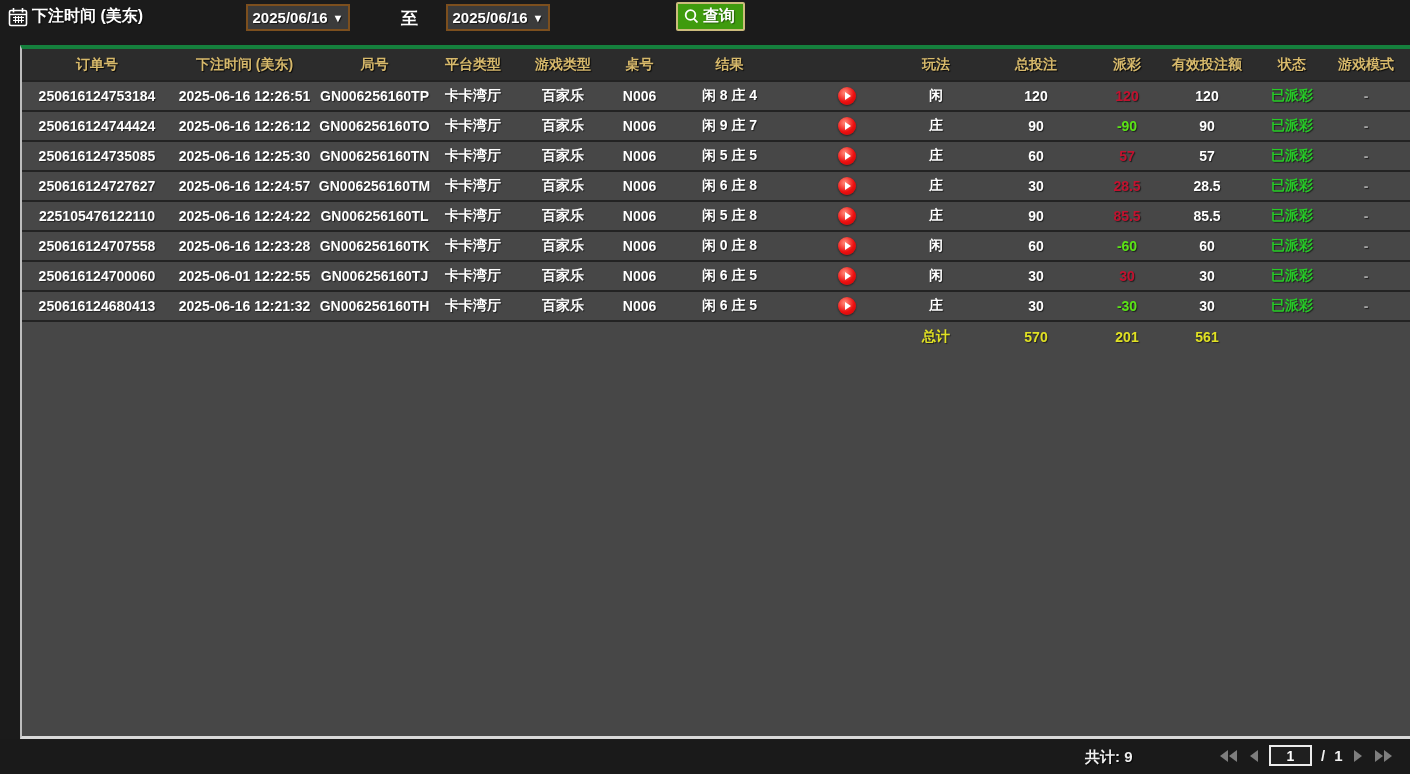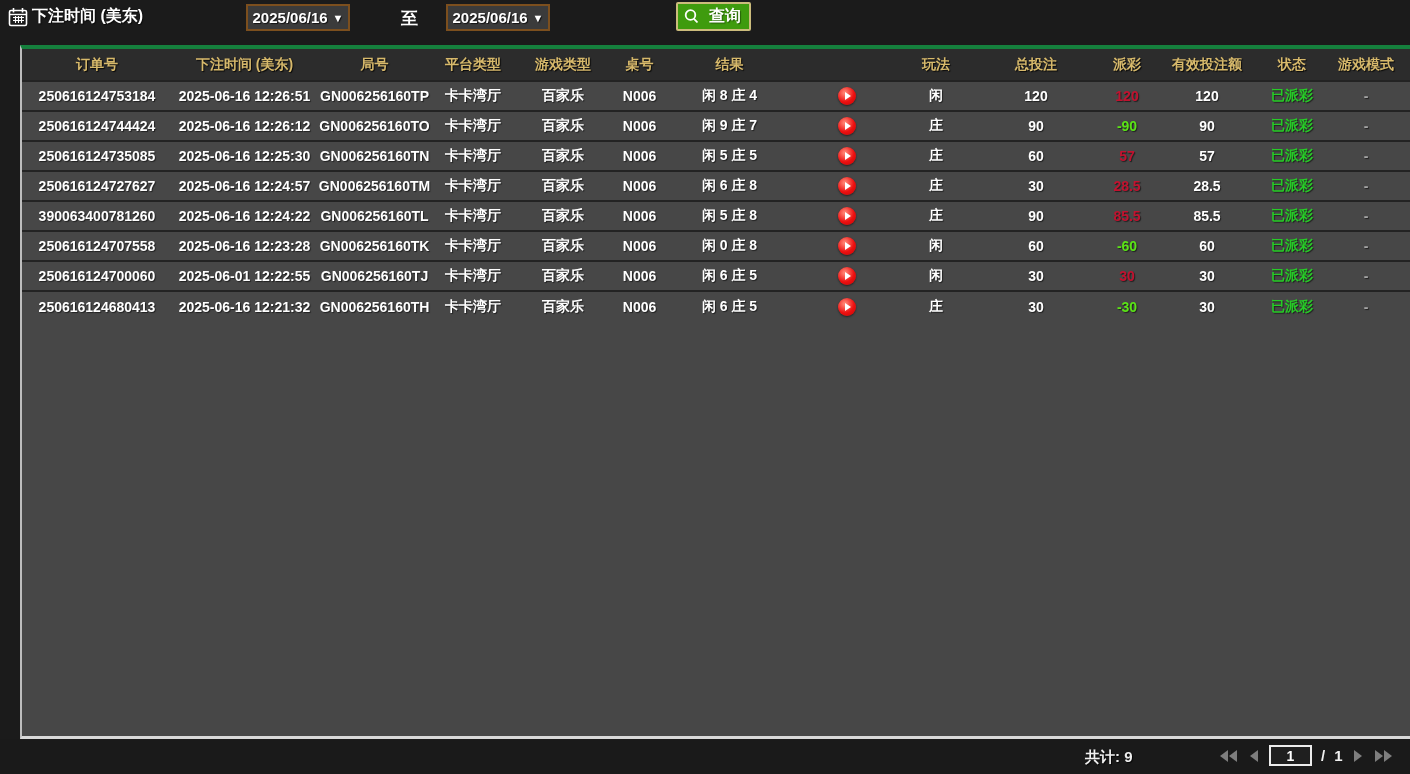--- a/index.html
+++ b/index.html
@@ -25,21 +25,21 @@
   }
   .date-from { left:246px; }
   .date-to   { left:446px; }
   .caret { font-size:11px; }
   .to-label { position:absolute; left:401px; top:7px; color:#fff; font-size:17px; font-weight:bold; }
 
   .query-btn {
     position:absolute; left:676px; top:2px; height:29px; padding:0 8px 0 5px;
     background:#3f9b0e; border:2px solid #ccbc7c; border-radius:2px;
     color:#ffffff; font-size:16px; font-weight:bold; cursor:pointer;
-    display:flex; align-items:center; gap:8px;
+    display:flex; align-items:center; gap:2px;
     font-family:"Liberation Sans","DejaVu Sans",sans-serif;
     text-shadow:1px 1px 1px rgba(0,0,0,.4);
   }
 
   
   .table-wrap {
     position:absolute; left:20px; top:45px; width:1390px; height:694px;
     background:#474747;
     border-left:2px solid #bdbdbd; border-top:4px solid #15803d;
     border-bottom:3px solid #d9d9d9;
@@ -234,21 +234,21 @@
           <td>闲 6 庄 8</td>
           <td><span class="play-btn"><i></i></span></td>
           <td>庄</td>
           <td>30</td>
           <td class="pos">28.5</td>
           <td>28.5</td>
           <td class="status">已派彩</td>
           <td class="dash">-</td>
         </tr>
         <tr>
-          <td>390063400781260</td>
+          <td>225105476122110</td>
           <td>2025-06-16 12:24:22</td>
           <td>GN006256160TL</td>
           <td>卡卡湾厅</td>
           <td>百家乐</td>
           <td>N006</td>
           <td>闲 5 庄 8</td>
           <td><span class="play-btn"><i></i></span></td>
           <td>庄</td>
           <td>90</td>
           <td class="pos">85.5</td>
@@ -296,20 +296,28 @@
           <td>百家乐</td>
           <td>N006</td>
           <td>闲 6 庄 5</td>
           <td><span class="play-btn"><i></i></span></td>
           <td>庄</td>
           <td>30</td>
           <td class="neg">-30</td>
           <td>30</td>
           <td class="status">已派彩</td>
           <td class="dash">-</td>
+        </tr>
+        <tr class="sum-row">
+          <td colspan="8"></td>
+          <td>总计</td>
+          <td>570</td>
+          <td>201</td>
+          <td>561</td>
+          <td colspan="2"></td>
         </tr>
       </tbody>
   </table>
 </div>
 
 <div class="footer">
   <span class="lbl per-page">每页显示: 20</span>
   <span class="lbl total-count">共计: 9</span>
   <div class="pager">
     <span class="pg-btn">

